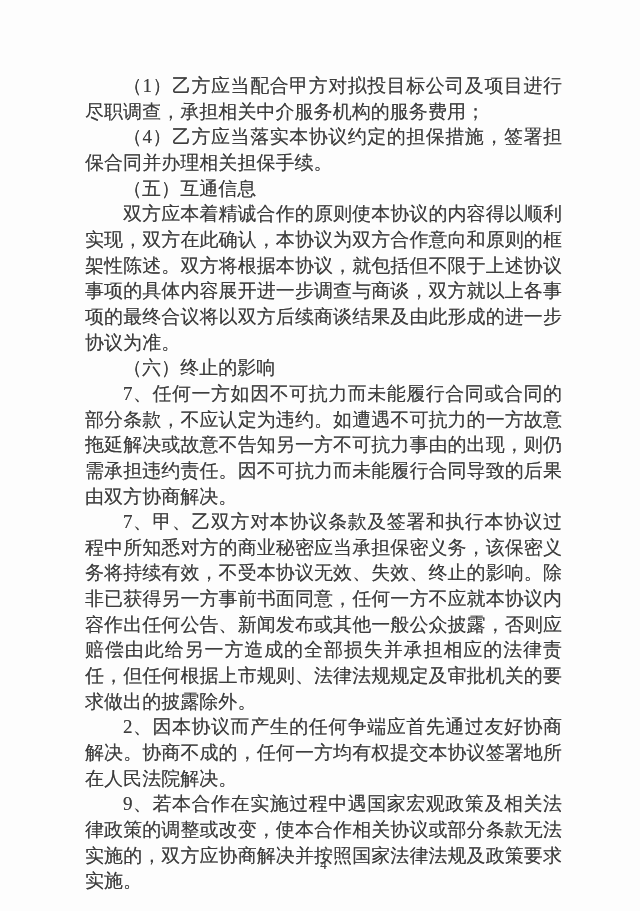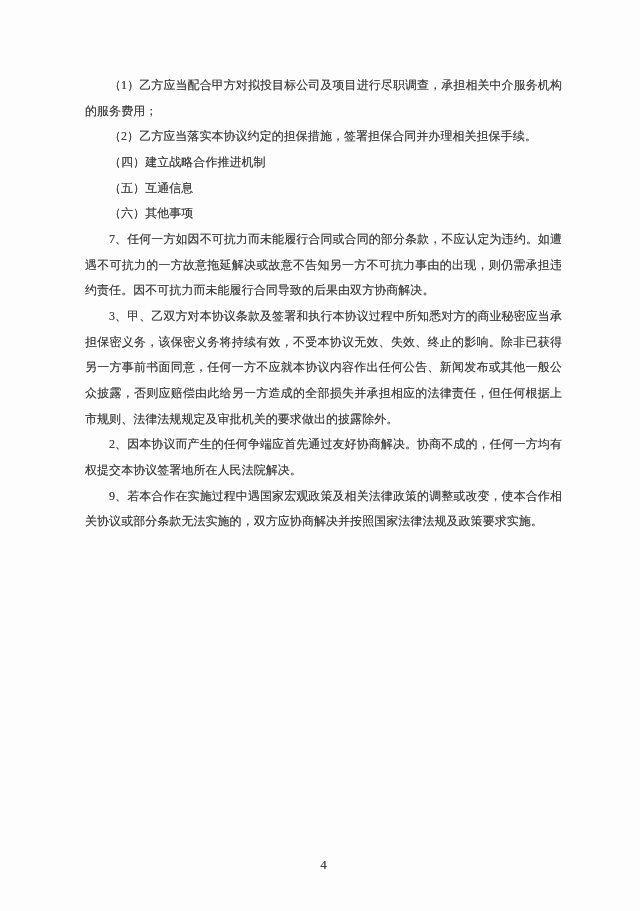--- a/index.html
+++ b/index.html
@@ -18,21 +18,21 @@
   }
   .content {
     position: absolute;
     left: 85px;
     top: 73px;
     width: 477px;
   }
   .content p {
     margin: 0;
     padding: 0;
-    font-size: 12px;
+    font-size: 19px;
     line-height: 25.65px;
     text-align: justify;
     text-indent: 2em;
     letter-spacing: 0.05px;
     text-shadow: 0 0 0.6px rgba(62, 62, 62, 0.65);
     word-break: break-all;
   }
   .content p.heading {
     text-align: left;
   }
@@ -47,23 +47,23 @@
     color: #454545;
     text-shadow: 0 0 0.6px rgba(62, 62, 62, 0.6);
   }
 </style>
 </head>
 <body>
 
 <div class="page">
   <div class="content">
     <p>（1）乙方应当配合甲方对拟投目标公司及项目进行尽职调查，承担相关中介服务机构的服务费用；</p>
-    <p>（2）乙方应当落实本协议约定的担保措施，签署担保合同并办理相关担保手续。</p>
-    <p class="heading">（四）建立战略合作推进机制</p>
+    <p>（4）乙方应当落实本协议约定的担保措施，签署担保合同并办理相关担保手续。</p>
     <p class="heading">（五）互通信息</p>
-    <p class="heading">（六）其他事项</p>
+    <p>双方应本着精诚合作的原则使本协议的内容得以顺利实现，双方在此确认，本协议为双方合作意向和原则的框架性陈述。双方将根据本协议，就包括但不限于上述协议事项的具体内容展开进一步调查与商谈，双方就以上各事项的最终合议将以双方后续商谈结果及由此形成的进一步协议为准。</p>
+    <p class="heading">（六）终止的影响</p>
     <p>7、任何一方如因不可抗力而未能履行合同或合同的部分条款，不应认定为违约。如遭遇不可抗力的一方故意拖延解决或故意不告知另一方不可抗力事由的出现，则仍需承担违约责任。因不可抗力而未能履行合同导致的后果由双方协商解决。</p>
-    <p>3、甲、乙双方对本协议条款及签署和执行本协议过程中所知悉对方的商业秘密应当承担保密义务，该保密义务将持续有效，不受本协议无效、失效、终止的影响。除非已获得另一方事前书面同意，任何一方不应就本协议内容作出任何公告、新闻发布或其他一般公众披露，否则应赔偿由此给另一方造成的全部损失并承担相应的法律责任，但任何根据上市规则、法律法规规定及审批机关的要求做出的披露除外。</p>
+    <p>7、甲、乙双方对本协议条款及签署和执行本协议过程中所知悉对方的商业秘密应当承担保密义务，该保密义务将持续有效，不受本协议无效、失效、终止的影响。除非已获得另一方事前书面同意，任何一方不应就本协议内容作出任何公告、新闻发布或其他一般公众披露，否则应赔偿由此给另一方造成的全部损失并承担相应的法律责任，但任何根据上市规则、法律法规规定及审批机关的要求做出的披露除外。</p>
     <p>2、因本协议而产生的任何争端应首先通过友好协商解决。协商不成的，任何一方均有权提交本协议签署地所在人民法院解决。</p>
     <p>9、若本合作在实施过程中遇国家宏观政策及相关法律政策的调整或改变，使本合作相关协议或部分条款无法实施的，双方应协商解决并按照国家法律法规及政策要求实施。</p>
   </div>
   <div class="page-number">4</div>
 </div>
 
 </body></html>

